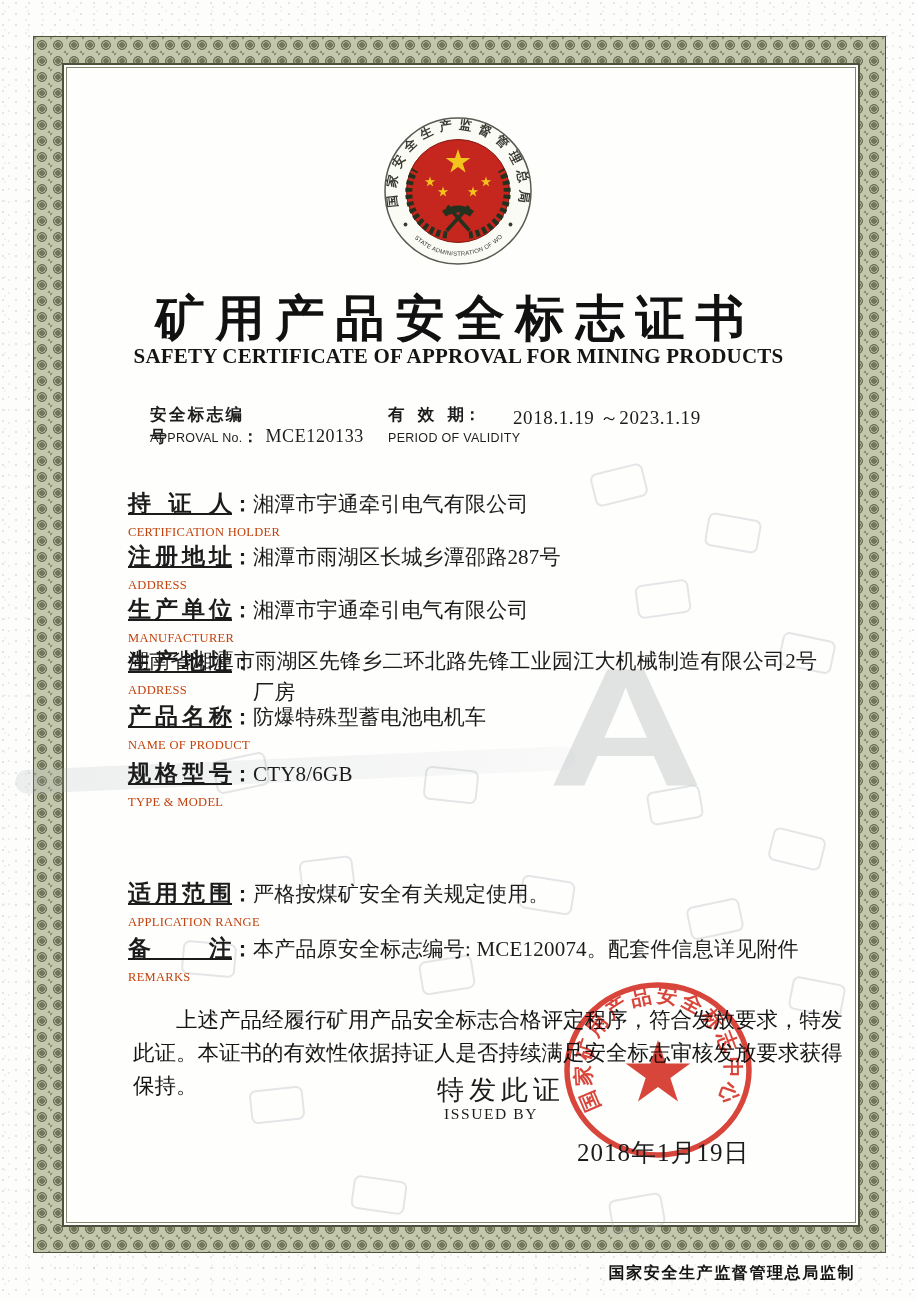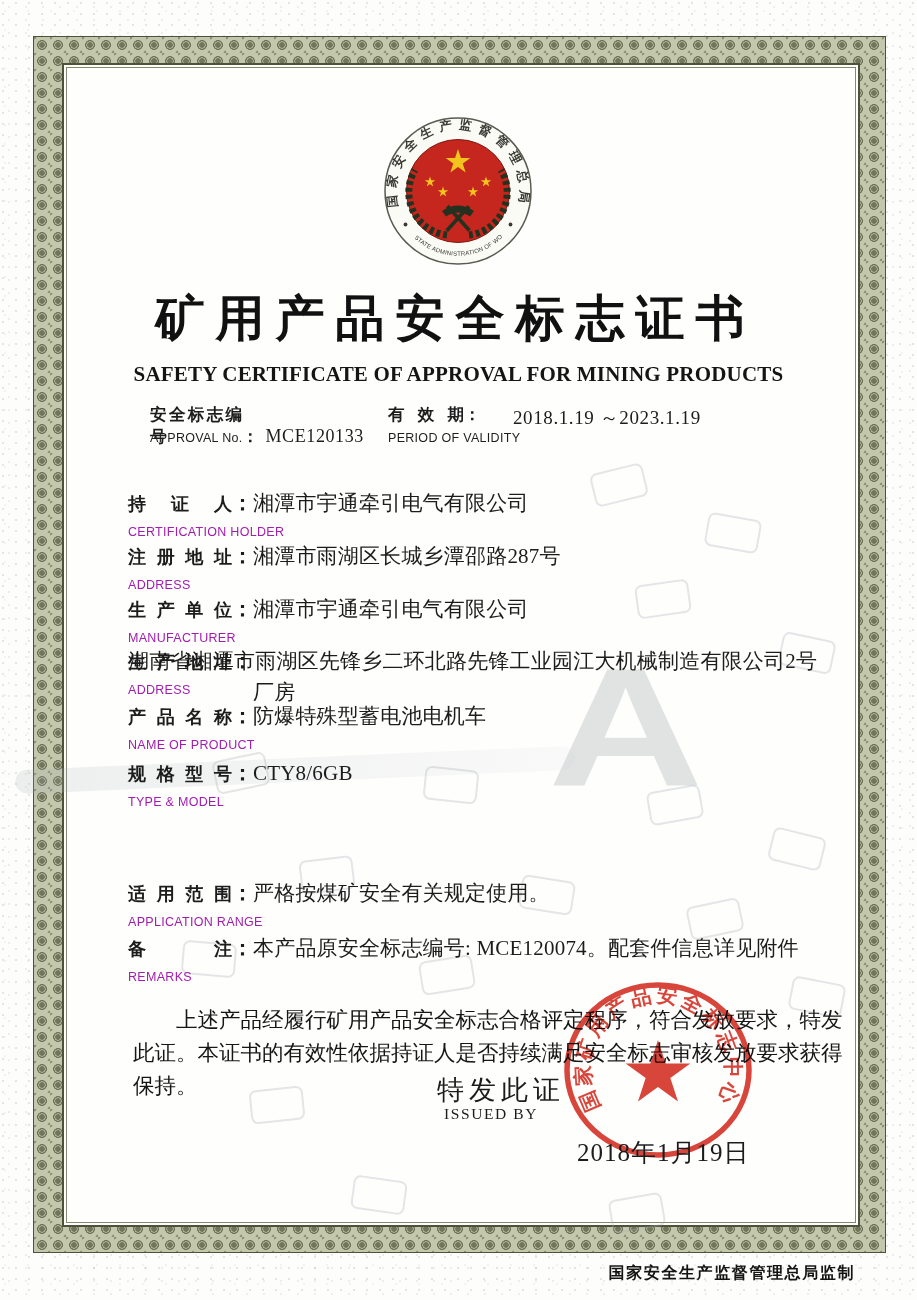--- a/index.html
+++ b/index.html
@@ -55,48 +55,48 @@
   }
   
   .content{position:absolute; inset:0; z-index:3;}
   .emblem{position:absolute; left:383px; top:116px; width:150px; height:150px;}
   .title-cn{
     position:absolute; left:0; right:17px; top:286px; text-align:center;
     font-size:49px; font-weight:bold; letter-spacing:11px; text-indent:11px;
     color:#111;
   }
   .title-en{
-    position:absolute; left:0; right:0; top:362px; text-align:center;
+    position:absolute; left:0; right:0; top:344px; text-align:center;
     font-size:21px; font-weight:bold; letter-spacing:.2px; color:#151515;
   }
   .hcell{position:absolute; top:404px;}
   .hcell .hlabel{
     display:inline-block; font-weight:bold; font-size:16.5px;
     text-align:justify; text-align-last:justify; vertical-align:baseline;
   }
   .hcell .hcolon{font-weight:bold; font-size:16.5px;}
   .hcell .hen{
     position:absolute; left:0; top:27px; font-family:"Liberation Sans", sans-serif;
     font-size:12.5px; letter-spacing:.3px; white-space:nowrap; color:#1e1e1e;
   }
   .hcell .hval{font-size:18px; letter-spacing:.6px; padding-left:7px; white-space:nowrap;}
   .h1{left:150px;} .h1 .hlabel{width:92px;}
   .h2{left:388px;} .h2 .hlabel{width:76px;}
   .h2 .hval{position:absolute; left:118px; top:1px; font-size:19px;}
   .frow{position:absolute; left:128px; width:732px; font-size:21px; line-height:31px;}
   .row-line{padding-left:125px; text-indent:-125px;}
   .cn-label{
-    display:inline-block; width:104px; font-weight:bold; font-size:18px;
-    text-align:justify; text-align-last:justify; text-indent:0;
+    display:inline-block; width:104px; font-weight:bold; font-size:23px;
+    text-align:justify; text-align-last:justify; text-indent:0;text-decoration:underline;
   }
   .colon{font-weight:bold; font-size:21px;}
   .value{letter-spacing:.2px;}
   .frow .en{
-    position:absolute; left:0; top:29px; font-family:Liberation Sans, sans-serif;
-    font-size:12.5px; letter-spacing:.3px; white-space:nowrap; color:#a21caf;
+    position:absolute; left:0; top:29px; font-family:Liberation Serif, serif;
+    font-size:12.5px; letter-spacing:.3px; white-space:nowrap; color:#c2410c;
   }
   .frow.addr2 .value{display:inline-block; width:566px; vertical-align:top;}
   .decl{
     position:absolute; left:133px; top:1004px; width:726px;
     font-size:21.5px; line-height:33px; text-indent:2em; color:#161616;
   }
   .issued{position:absolute; left:437px; top:1072px;}
   .issued .icn{font-size:27px; letter-spacing:5px; white-space:nowrap;}
   .issued .ien{
     position:absolute; left:7px; top:33px; font-size:15.5px; letter-spacing:1.6px;

